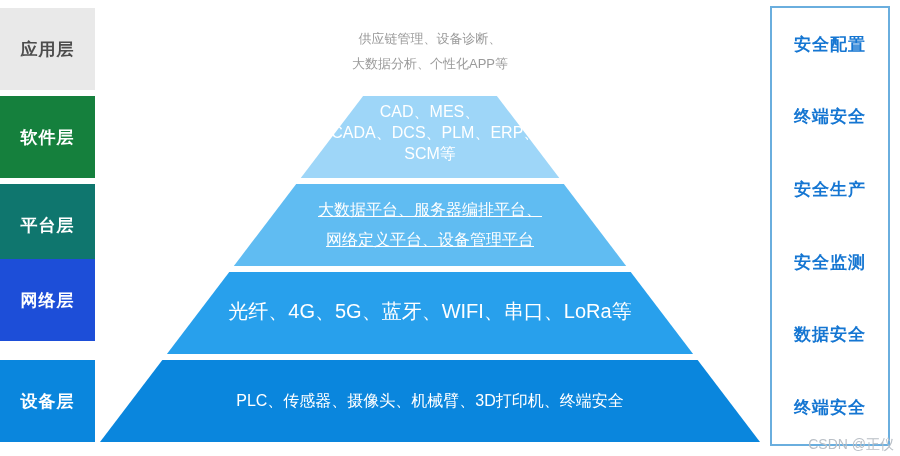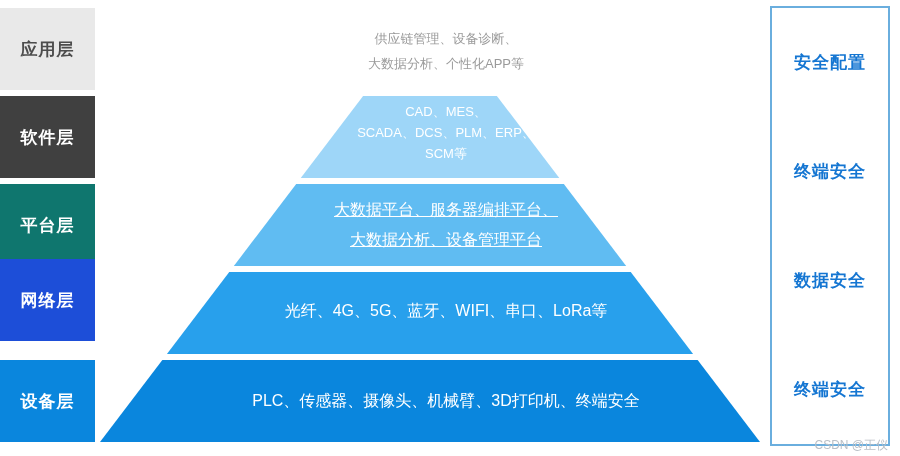--- a/index.html
+++ b/index.html
@@ -2,47 +2,47 @@
 <html><head>
 <meta charset="utf-8">
 <style>
   html,body{margin:0;padding:0;background:#ffffff;}
   body{font-family:"Liberation Sans","DejaVu Sans",sans-serif;}
   .stage{position:relative;width:900px;height:456px;background:#ffffff;overflow:hidden;}
 
   
   .layer-box{position:absolute;left:0;width:95px;height:82px;display:flex;align-items:center;justify-content:center;font-size:17px;font-weight:bold;letter-spacing:1px;}
   .lb1{top:8px;background:#e9e9e9;color:#4d4d4d;}
-  .lb2{top:96px;background:#404040;color:#ffffff;}
+  .lb2{top:96px;background:#15803d;color:#ffffff;}
   .lb3{top:184px;background:#0f766e;color:#ffffff;}
   .lb4{top:259px;background:#1d4ed8;color:#ffffff;}
   .lb5{top:360px;background:#0a86dd;color:#ffffff;font-family:Liberation Mono, monospace;}
 
   
   .pyramid{position:absolute;left:100px;top:8px;width:660px;height:434px;}
   .pyramid-clip{position:absolute;inset:0;clip-path:polygon(50% 0,100% 100%,0 100%);}
   .band{position:absolute;left:0;width:100%;}
   .band1{top:0;height:82px;background:transparent;}
   .band2{top:88px;height:82px;background:#9ed6f8;}
   .band3{top:176px;height:82px;background:#60bcf2;}
   .band4{top:264px;height:82px;background:#28a0ec;}
   .band5{top:352px;height:82px;background:#0a86dd;}
 
-  .tier-text{position:absolute;left:16px;width:100%;text-align:center;color:#ffffff;}
+  .tier-text{position:absolute;left:0;width:100%;text-align:center;color:#ffffff;}
   .t1{top:18px;font-size:13px;line-height:25px;color:#9a9a9a;}
-  .t2{top:93px;font-size:13px;line-height:21px;}
+  .t2{top:93px;font-size:16px;line-height:21px;}
   .t3{top:187px;font-size:16px;line-height:30px;text-decoration:underline;}
-  .t4{top:293px;font-size:16px;line-height:20px;}
+  .t4{top:293px;font-size:20px;line-height:20px;}
   .t5{top:383px;font-size:16px;line-height:20px;}
 
   
   .security-panel{position:absolute;left:770px;top:6px;width:120px;height:440px;background:#ffffff;border:2px solid #6aaede;box-sizing:border-box;display:flex;flex-direction:column;justify-content:space-around;align-items:center;}
   .security-item{color:#1576d2;font-size:17px;font-weight:bold;letter-spacing:1px;}
 
-  .watermark{position:absolute;right:12px;bottom:2px;font-size:12px;color:#b9bfc6;}
+  .watermark{position:absolute;right:6px;bottom:2px;font-size:14px;color:#b9bfc6;}
 </style>
 </head>
 <body>
 
 <div class="stage">
 
   <div class="layer-box lb1">
     <span>应用层</span>
   </div>
   <div class="layer-box lb2">
@@ -71,32 +71,34 @@
       <div>供应链管理、设备诊断、</div>
       <div>大数据分析、个性化APP等</div>
     </div>
     <div class="tier-text t2">
       <div>CAD、MES、</div>
       <div>SCADA、DCS、PLM、ERP、</div>
       <div>SCM等</div>
     </div>
     <div class="tier-text t3">
       <div>大数据平台、服务器编排平台、</div>
-      <div>大数据分析、设备管理平台</div>
+      <div>网络定义平台、设备管理平台</div>
     </div>
     <div class="tier-text t4">
       <div>光纤、4G、5G、蓝牙、WIFI、串口、LoRa等</div>
     </div>
     <div class="tier-text t5">
       <div>PLC、传感器、摄像头、机械臂、3D打印机、终端安全</div>
     </div>
   </div>
 
   <div class="security-panel">
     <div class="security-item">安全配置</div>
     <div class="security-item">终端安全</div>
+    <div class="security-item">安全生产</div>
+    <div class="security-item">安全监测</div>
     <div class="security-item">数据安全</div>
     <div class="security-item">终端安全</div>
   </div>
 
   <div class="watermark">CSDN @正仪</div>
 
 </div>
 
 </body></html>

